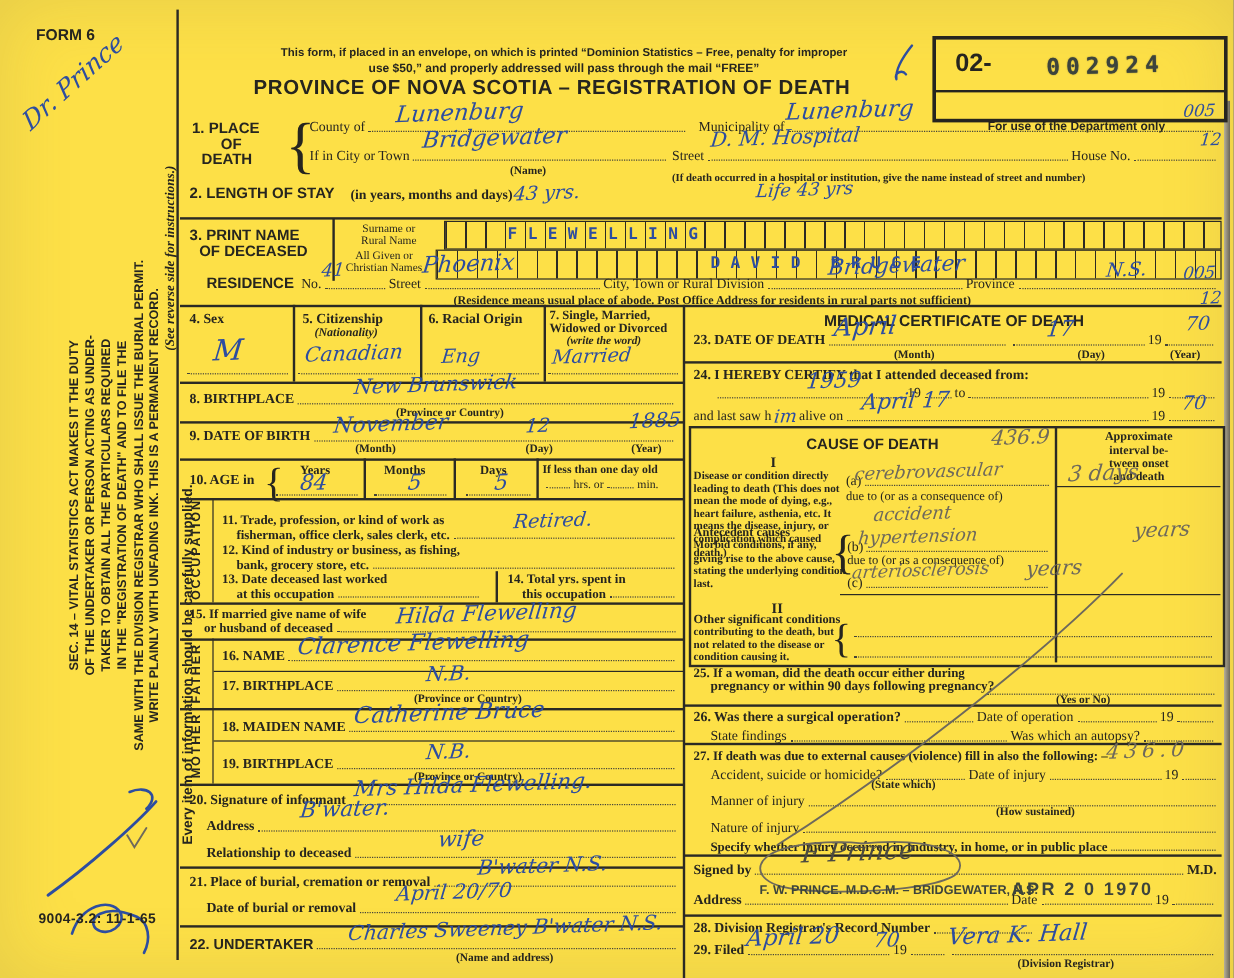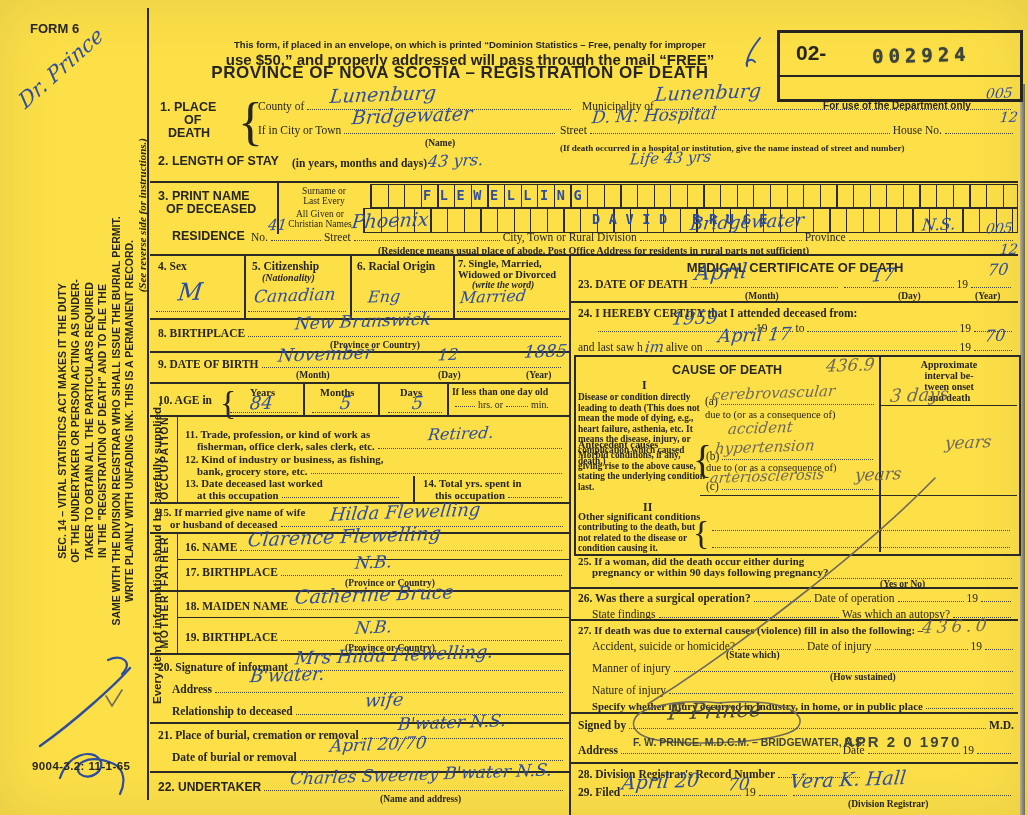--- a/index.html
+++ b/index.html
@@ -69,21 +69,21 @@
     <path d="M2,8 L8,18 L18,2" stroke="#6e695c" stroke-width="1.6"></path>
   </svg>
 
   <span class="abs ns" style="left:32px;top:760px;font-size:11.5px;letter-spacing:.4px">9004-3.2: 11-1-65</span>
 
   <div class="vr" style="left:147px;top:8px;height:792px;width:2.2px"></div>
 
   <div class="abs" style="left:1020px;top:84px;width:5px;height:731px;background:linear-gradient(to right,#b7b09a,#6b6657)"></div>
 
   <div class="abs ns ctr" style="left:160px;top:40px;width:620px;font-size:9.5px">This form, if placed in an envelope, on which is printed “Dominion Statistics – Free, penalty for improper</div>
-  <div class="abs ns ctr" style="left:160px;top:52px;width:620px;font-size:15px">use $50,” and properly addressed will pass through the mail “FREE”</div>
+  <div class="abs ns ctr" style="left:160px;top:52px;width:620px;font-size:10px">use $50,” and properly addressed will pass through the mail “FREE”</div>
   <div class="abs ns ctr" style="left:150px;top:64px;width:620px;font-size:17px;letter-spacing:.5px">PROVINCE OF NOVA SCOTIA – REGISTRATION OF DEATH</div>
 
   <div class="abs" style="left:777px;top:30px;width:240px;height:66px;border:3px solid #26251f">
     <span class="abs ns" style="left:16px;top:8px;font-size:21px">02-</span>
     <span class="abs stamp" style="left:92px;top:11px;font-family:'DejaVu Sans Mono',monospace;font-size:19px;letter-spacing:5px;transform:rotate(-1.5deg);text-shadow:0 0 1px #3d443c">002924</span>
     <div class="abs" style="left:0;right:0;top:42px;height:1.6px;background:#26251f"></div>
   </div>
   <div class="abs ns ctr" style="left:777px;top:100px;width:240px;font-size:10px">For use of the Department only</div>
   <svg style="left:742px;top:36px" width="22" height="34">
     <path d="M18,2 C10,12 4,22 5,30 M5,30 C3,24 10,22 13,26" stroke="#2d4da0" stroke-width="2"></path>
@@ -128,21 +128,21 @@
   <span class="abs sl sb" style="left:292px;top:157px">(in years, months and days)</span>
   <span class="abs hw" style="left:428px;top:153px;font-size:16px">43 yrs.</span>
   <span class="abs hw" style="left:630px;top:151px;font-size:15px">Life 43 yrs</span>
 
   <div class="hr" style="left:150px;top:181px;width:868px"></div>
 
   <span class="abs ns" style="left:158px;top:190px;font-size:12.5px">3. PRINT NAME</span>
   <span class="abs ns" style="left:166px;top:203px;font-size:12.5px">OF DECEASED</span>
   <div class="vr" style="left:277px;top:182px;height:52px"></div>
   <span class="abs sl ctr" style="left:282px;top:186px;width:84px;font-size:9.5px">Surname or</span>
-  <span class="abs sl ctr" style="left:282px;top:196px;width:84px;font-size:9.5px">Last Every</span>
+  <span class="abs sl ctr" style="left:282px;top:196px;width:84px;font-size:9.5px">Rural Name</span>
   <div class="grid" style="left:370px;top:184px;width:646px;height:22px">
     <span style="padding-left:52px">FLEWELLING</span>
   </div>
   <span class="abs sl ctr" style="left:278px;top:209px;width:84px;font-size:9.5px">All Given or</span>
   <span class="abs sl ctr" style="left:278px;top:219px;width:84px;font-size:9.5px">Christian Names</span>
   <div class="grid" style="left:363px;top:208px;width:653px;height:23px">
     <span style="padding-left:228px">DAVID BRUCE</span>
   </div>
 
   <div class="row" style="left:172px;top:230px;width:844px">

